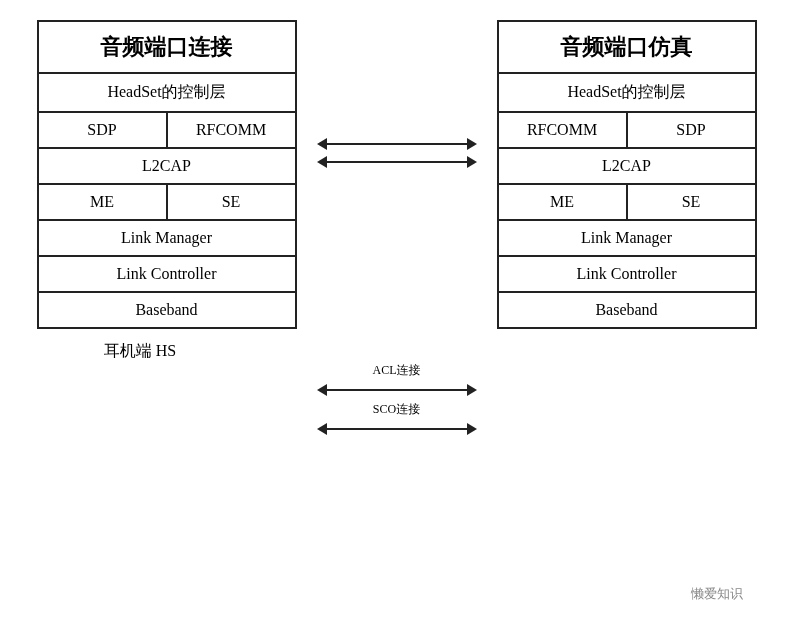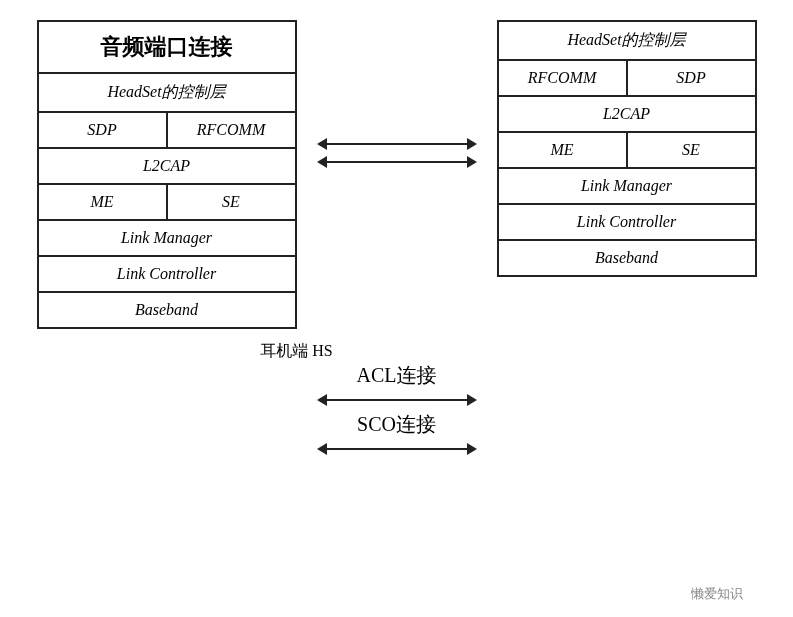--- a/index.html
+++ b/index.html
@@ -49,21 +49,20 @@
       border-bottom: 2px solid #222;
     }
     .stack-row:last-child {
       border-bottom: none;
     }
     .stack-cell {
       flex: 1;
       text-align: center;
       padding: 8px 4px;
       font-size: 16px;
-      font-style: italic;
     }
     .stack-cell.border-right {
       border-right: 2px solid #222;
     }
     .stack-cell.full {
       flex: 1;
     }
     .middle-area {
       display: flex;
       flex-direction: column;
@@ -73,21 +72,21 @@
       position: relative;
       padding-bottom: 0;
     }
     .arrow-group {
       display: flex;
       flex-direction: column;
       align-items: center;
       position: absolute;
     }
     .arrow-label {
-      font-size: 20px;
+      font-size: 12px;
       text-align: center;
       margin: 2px 0;
     }
     .arrow-line {
       display: flex;
       align-items: center;
       width: 160px;
       margin: 3px 0;
     }
     .arrow-shaft {
@@ -104,21 +103,21 @@
     }
     .arrow-head-right {
       width: 0;
       height: 0;
       border-top: 6px solid transparent;
       border-bottom: 6px solid transparent;
       border-left: 10px solid #222;
     }
     .labels-row {
       display: flex;
-      flex-direction: row;
+      flex-direction: column;
       justify-content: center;
       width: 100%;
       margin-top: 12px;
     }
     .stack-label {
       width: 260px;
       text-align: center;
       font-size: 16px;
     }
     .middle-label {
@@ -199,20 +198,21 @@
         <div class="arrow-label">SCO连接</div>
         <div class="arrow-line">
           <div class="arrow-head-left"></div>
           <div class="arrow-shaft"></div>
           <div class="arrow-head-right"></div>
         </div>
       </div>
     </div>
 
     <div class="stack">
+      <div class="stack-title">音频端口仿真</div>
 
       <div class="stack-row">
         <div class="stack-cell full">HeadSet的控制层</div>
       </div>
 
       <div class="stack-row">
         <div class="stack-cell border-right">RFCOMM</div>
         <div class="stack-cell">SDP</div>
       </div>
 

